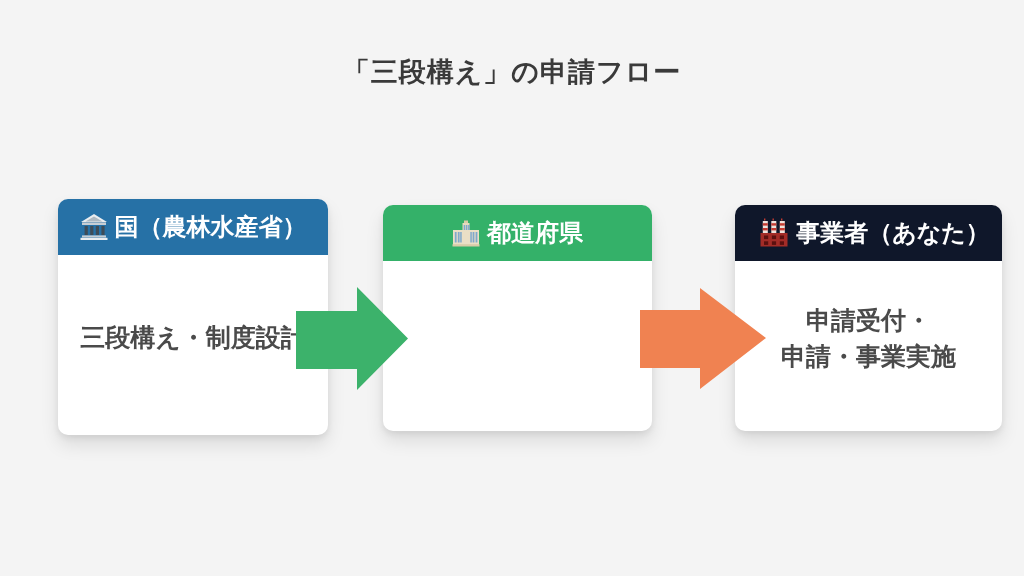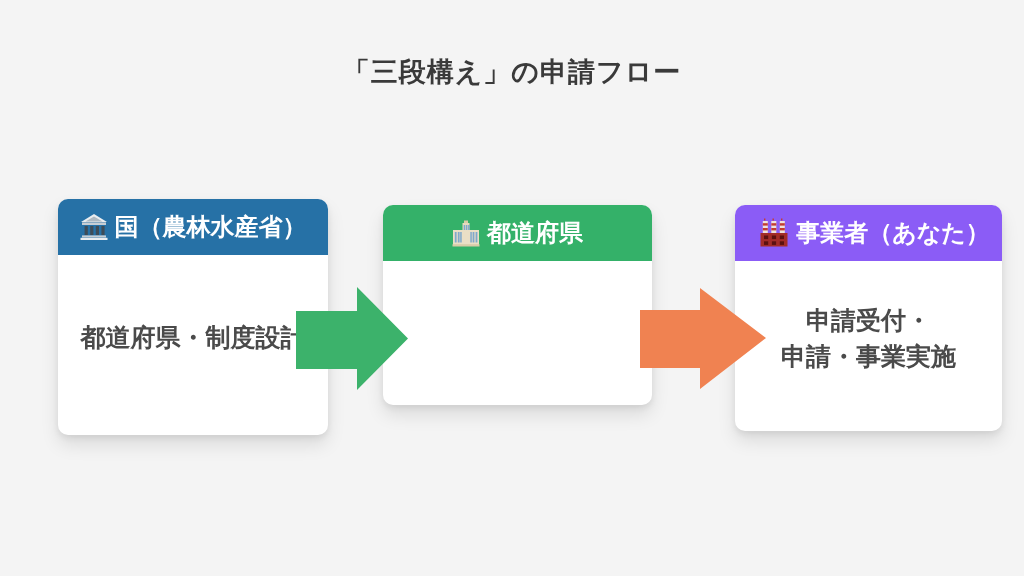--- a/index.html
+++ b/index.html
@@ -24,21 +24,21 @@
   .stage {
     position: absolute;
     background: #FFFFFF;
     border-radius: 10px;
     box-shadow: 0 10px 18px rgba(0,0,0,0.10), 0 3px 6px rgba(0,0,0,0.07);
     display: flex;
     flex-direction: column;
     z-index: 1;
   }
   .stage-national   { left: 38px;  top: 199px; width: 270px; height: 236px; margin-left: 20px; }
-  .stage-prefecture { left: 383px; top: 205px; width: 269px; height: 200px; }
+  .stage-prefecture { left: 383px; top: 205px; width: 269px; height: 226px; }
   .stage-operator   { left: 735px; top: 205px; width: 267px; height: 226px; }
   .stage-header {
     height: 56px;
     flex: 0 0 56px;
     border-radius: 10px 10px 0 0;
     display: flex;
     align-items: center;
     justify-content: center;
     gap: 7px;
     color: #FFFFFF;
@@ -83,21 +83,21 @@
           <rect x="10.2" y="12" width="3.2" height="9" fill="#3E4C57"></rect>
           <rect x="15.8" y="12" width="3.2" height="9" fill="#3E4C57"></rect>
           <rect x="21.4" y="12" width="3.2" height="9" fill="#3E4C57"></rect>
           <rect x="2" y="21.4" width="24" height="2.1" fill="#C7CED4"></rect>
           <rect x="0.5" y="23.8" width="27" height="2.2" fill="#E9EDF0"></rect>
         </svg>
       </span>
       <span class="header-label">国（農林水産省）</span>
     </div>
     <div class="stage-body">
-      <div class="body-line">都道府県・制度設計</div>
+      <div class="body-line">三段構え・制度設計</div>
     </div>
   </div>
 
   <div class="stage stage-prefecture">
     <div class="stage-header" style="background-color: rgb(52, 177, 105);">
       <span class="icon">
         <svg width="28" height="28" viewBox="0 0 28 28">
           <rect x="12" y="1.5" width="4" height="3.5" fill="#D8CBA8"></rect>
           <rect x="10.5" y="4" width="7" height="22" fill="#E6DBBE"></rect>
           <rect x="11.7" y="6" width="1.5" height="18" fill="#7FA8CC"></rect>
@@ -111,21 +111,21 @@
           <rect x="20.6" y="13" width="1.8" height="10.5" fill="#7FA8CC"></rect>
           <rect x="23.6" y="13" width="1.8" height="10.5" fill="#7FA8CC"></rect>
           <rect x="0.5" y="25.2" width="27" height="2.3" fill="#D9CCA9"></rect>
         </svg>
       </span>
       <span class="header-label">都道府県</span>
     </div>
   </div>
 
   <div class="stage stage-operator">
-    <div class="stage-header" style="background-color: #8b5cf6; padding-left: 12px;">
+    <div class="stage-header" style="background-color: #0f172a; padding-left: 12px;">
       <span class="icon">
         <svg width="30" height="30" viewBox="0 0 30 30">
           <rect x="5" y="0.5" width="1.4" height="2" fill="#C33B31"></rect>
           <rect x="13.5" y="0.5" width="1.4" height="2" fill="#C33B31"></rect>
           <rect x="22" y="0.5" width="1.4" height="2" fill="#C33B31"></rect>
           <g>
             <rect x="3.8" y="3" width="5" height="12.5" fill="#EFE3DC"></rect>
             <rect x="12.3" y="3" width="5" height="12.5" fill="#EFE3DC"></rect>
             <rect x="20.8" y="3" width="5" height="12.5" fill="#EFE3DC"></rect>
             <rect x="3.8" y="5.2" width="5" height="2.4" fill="#C33B31"></rect>

